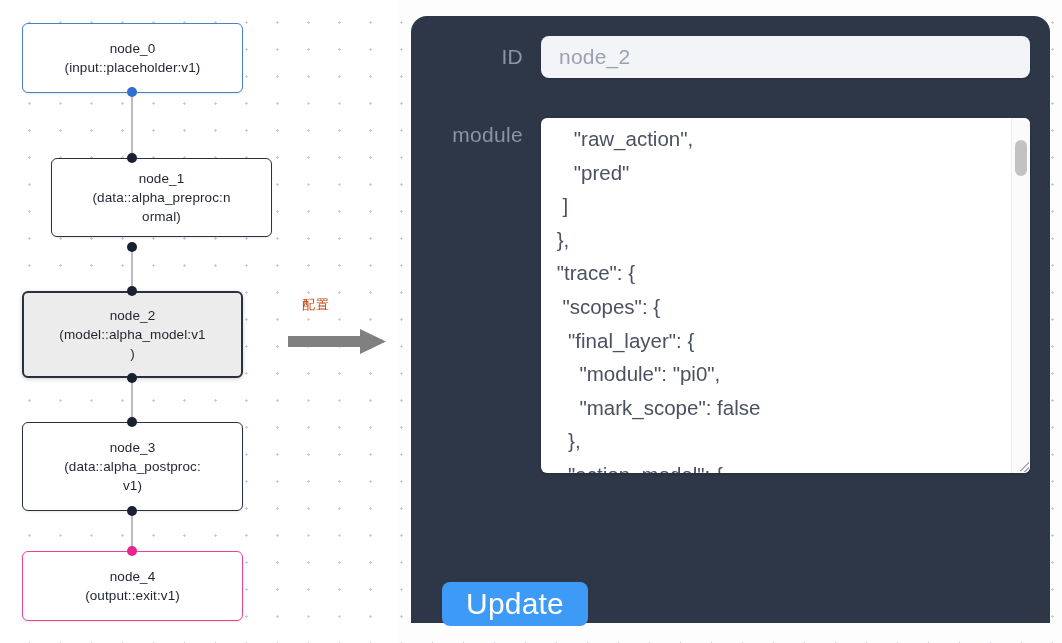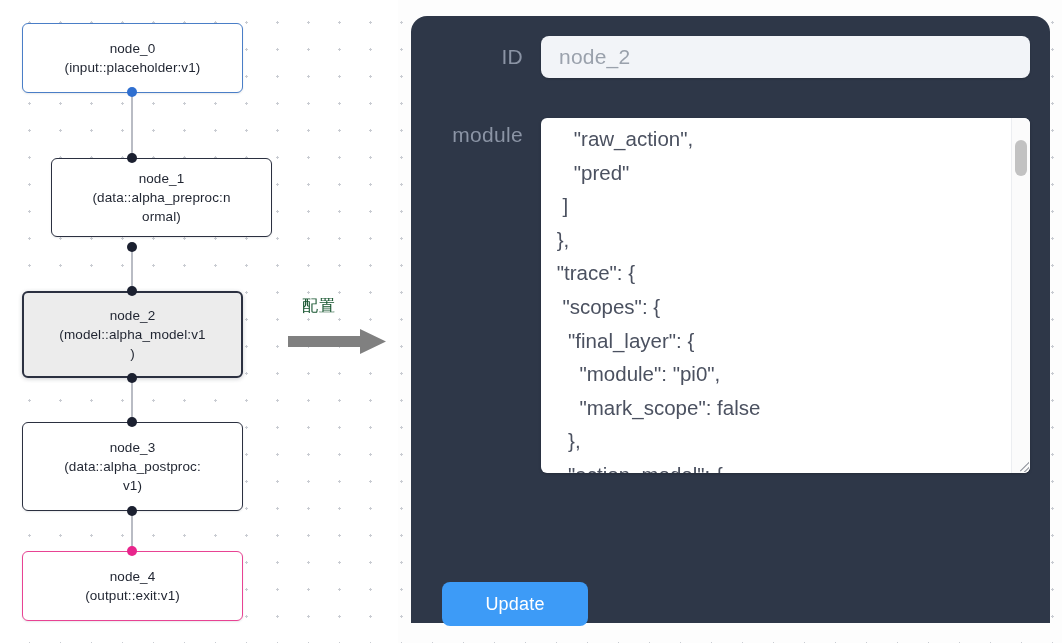--- a/index.html
+++ b/index.html
@@ -92,22 +92,22 @@
     position: absolute;
     left: 288px;
     top: 296px;
     width: 108px;
     height: 64px;
     z-index: 6;
   }
   #arrow-caption {
     position: absolute;
     left: 14px; top: 0;
-    font-size: 16px;
-    color: #14532d;
+    font-size: 13px;
+    color: #c2410c;
     letter-spacing: 1px;
     font-family: Liberation Sans, sans-serif;
   }
   #arrow-shape { position: absolute; left: 0; top: 32px; }
 
   
   #config-panel {
     position: absolute;
     left: 411px; top: 16px;
     width: 639px;
@@ -207,21 +207,21 @@
   #update-button {
     position: absolute;
     left: 31px;
     top: 566px;
     min-width: 146px;
     height: 44px;
     background: #3d9bf7;
     border: none;
     border-radius: 8px;
     color: #ffffff;
-    font-size: 18px;
+    font-size: 30px;
     font-family: "Liberation Sans", "DejaVu Sans", sans-serif;
     letter-spacing: .2px;
     text-align: center;
     line-height: 44px;
     cursor: pointer;
     padding: 0 18px;
     box-sizing: border-box;
   }
 </style>
 </head>

